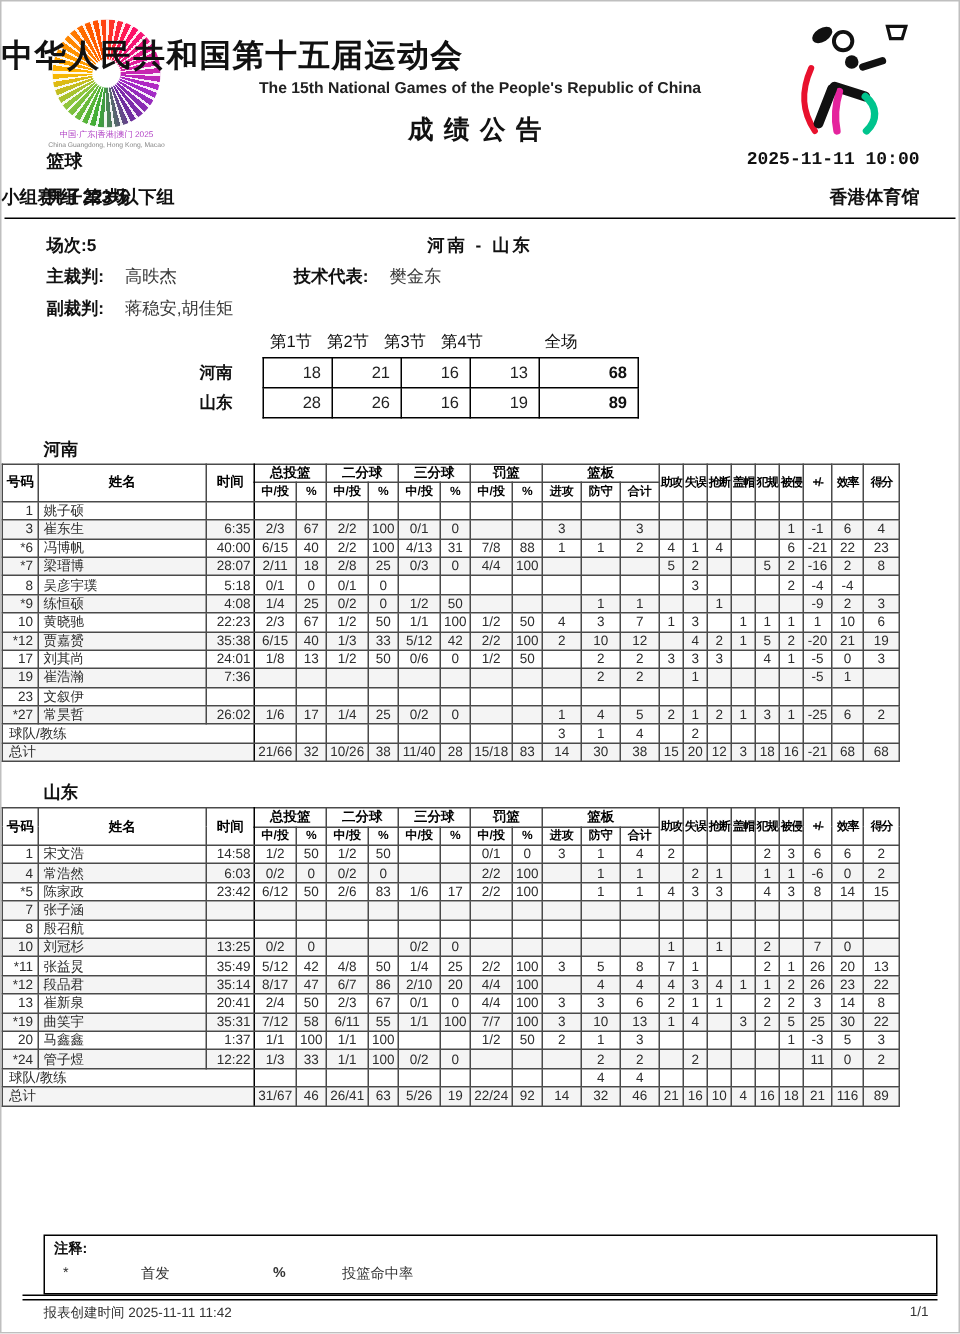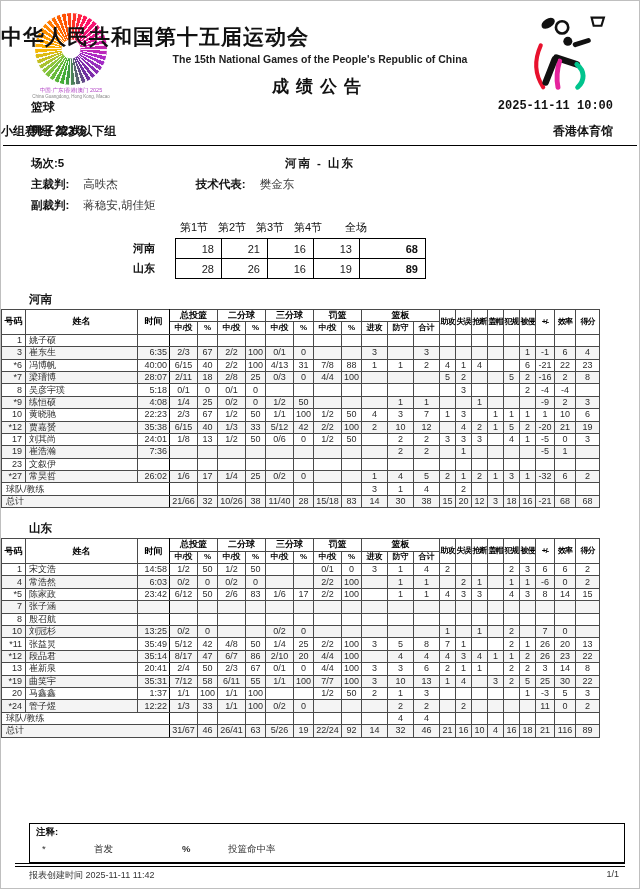--- a/index.html
+++ b/index.html
@@ -37,21 +37,21 @@
   .matchup{position:absolute;left:0;right:0;text-align:center;font-weight:bold;letter-spacing:2px;}
   .refrow{height:21px;display:flex;align-items:center;}
   .lbl{font-weight:bold;}
   .val{color:#3a3a3a;margin-left:14px;}
   .refrow .second{margin-left:78px;}
   
   .qwrap{margin:4px 0 0 132px;}
   .qhead{display:flex;font-size:11px;font-weight:normal;margin-bottom:3px;}
   .qhead .qh{width:38px;text-align:center;}
   .qhead .qh-team{width:42px;}
-  .qhead .qh-total{width:58px;padding-right:6px;}
+  .qhead .qh-total{width:58px;text-align:right;padding-right:6px;}
   table.qtable{border-collapse:collapse;font-size:11px;}
   .qtable td{height:19px;}
   .qtable .tlabel{border:none;font-weight:bold;width:42px;padding:0;}
   .qtable .qc{border:1.5px solid #000;width:38px;text-align:right;padding:0 7px 0 0;color:#222;}
   .qtable .qt{border:1.5px solid #000;width:58px;text-align:right;font-weight:bold;padding:0 7px 0 0;}
   
   .team-title{margin:13px 0 2px 28px;font-size:11.5px;font-weight:bold;}
   table.stats{border-collapse:collapse;table-layout:fixed;font-size:9px;border:1.5px solid #000;}
   .stats th,.stats td{
     border:1px solid #4a4a4a;padding:0 1px;height:12.4px;line-height:1;
@@ -513,21 +513,21 @@
           <td></td>
           <td>1</td>
           <td>4</td>
           <td>5</td>
           <td>2</td>
           <td>1</td>
           <td>2</td>
           <td>1</td>
           <td>3</td>
           <td>1</td>
-          <td>-32</td>
+          <td>-25</td>
           <td>6</td>
           <td>2</td>
         </tr>
         <tr>
           <td colspan="3" class="rowlbl sep">球队/教练</td>
           <td></td>
           <td></td>
           <td></td>
           <td></td>
           <td></td>

